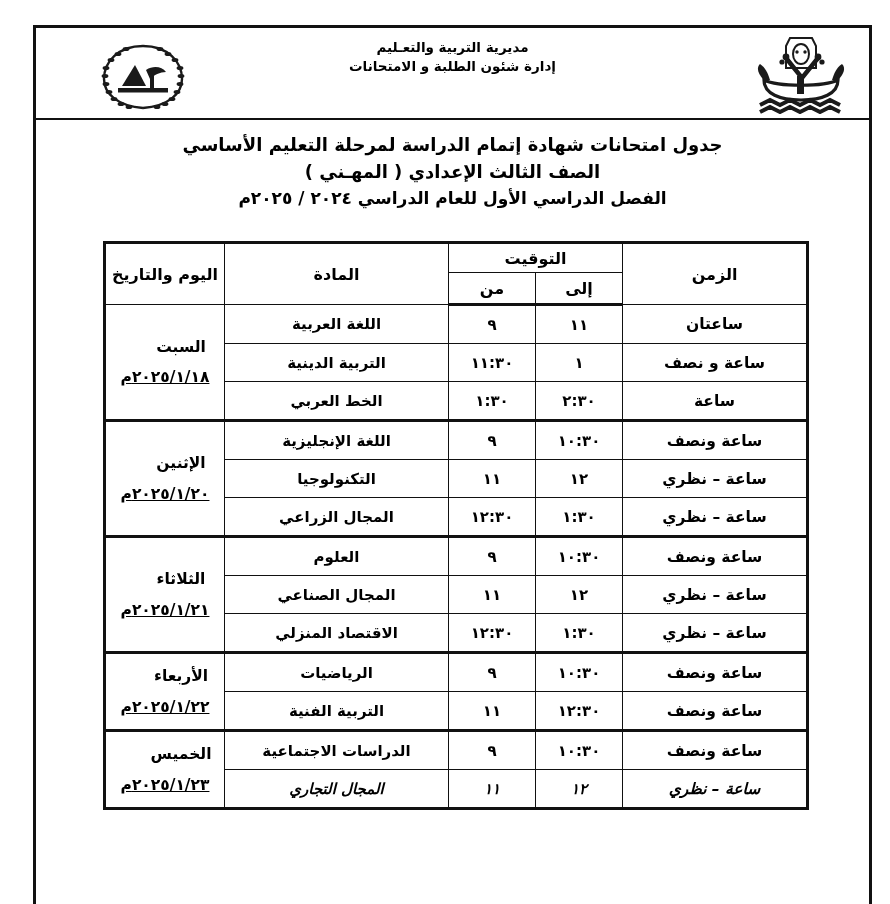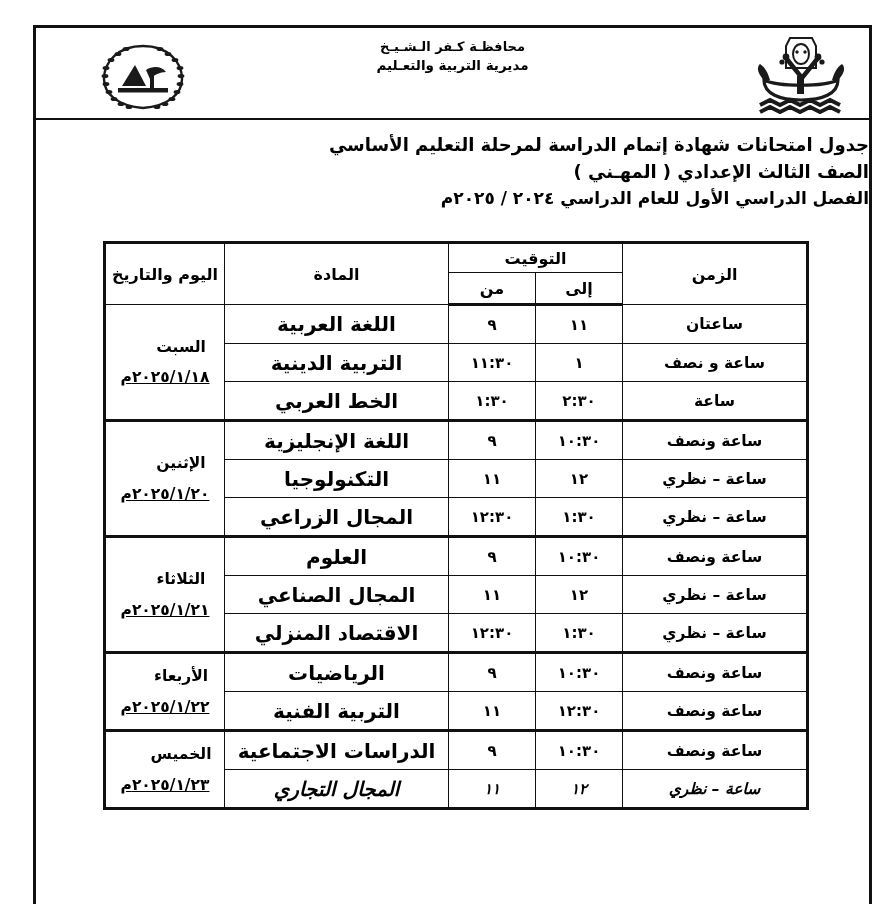--- a/index.html
+++ b/index.html
@@ -65,21 +65,21 @@
   }
   .logo-ministry { left: 710px; width: 110px; height: 80px; }
   .logo-governorate { left: 52px; width: 110px; height: 85px; }
 
   
   .title-block {
     position: absolute;
     left: 0;
     right: 0;
     top: 103px;
-    text-align: right;
+    text-align: center;
     line-height: 1.52;
   }
   .title-line {
     font-weight: bold;
     font-size: 18px;
     white-space: nowrap;
   }
   .title-line.t1 { font-size: 18px; }
   .title-line.t2 { font-size: 18px; }
   .title-line.t3 { font-size: 17px; }
@@ -123,21 +123,21 @@
   .hdr-sub {
     height: 30px;
     font-size: 16px;
     border-width: 2px;
   }
 
   td.cell {
     height: 37px;
     font-size: 15.5px;
   }
-  td.subject { font-size: 20px; }
+  td.subject { font-size: 15px; }
   td.time    { font-size: 15px; letter-spacing: 0.5px; }
   td.duration{ font-size: 15.5px; }
 
   td.date {
     font-size: 15.5px;
     line-height: 1.95;
     padding: 0 2px;
   }
   .date-day { display: block; padding-left: 32px; }
   .date-num { display: block; letter-spacing: 0.3px; text-decoration: underline; }
@@ -195,22 +195,22 @@
 
           <path d="M34 52 L47 31 L58 52 Z"></path>
           <path d="M58 36 C66 31 74 33 78 38 C72 38 66 41 62 45 Z"></path>
           <rect x="30" y="54" width="50" height="4.5"></rect>
           <rect x="62" y="40" width="4" height="14"></rect>
         </g>
       </svg>
     </div>
 
     <div class="org-lines">
-      <div class="org-line l1">محافظـة كـفر الـشـيـخ</div>
       <div class="org-line l2">مديرية التربية والتعـليم</div>
+      <div class="org-line l3">إدارة شئون الطلبة و الامتحانات</div>
     </div>
 
     <div class="logo logo-ministry">
       <svg viewBox="0 0 110 80" width="110" height="80" aria-hidden="true">
         <g fill="#1a1a1a">
 
           <path d="M44 4 L66 4 L70 12 L70 34 L40 34 L40 12 Z" fill="#ffffff" stroke="#1a1a1a" stroke-width="2"></path>
           <ellipse cx="55" cy="20" rx="8" ry="10" fill="#ffffff" stroke="#1a1a1a" stroke-width="2"></ellipse>
           <circle cx="51" cy="18" r="1.7"></circle>
             <circle cx="59" cy="18" r="1.7"></circle>

